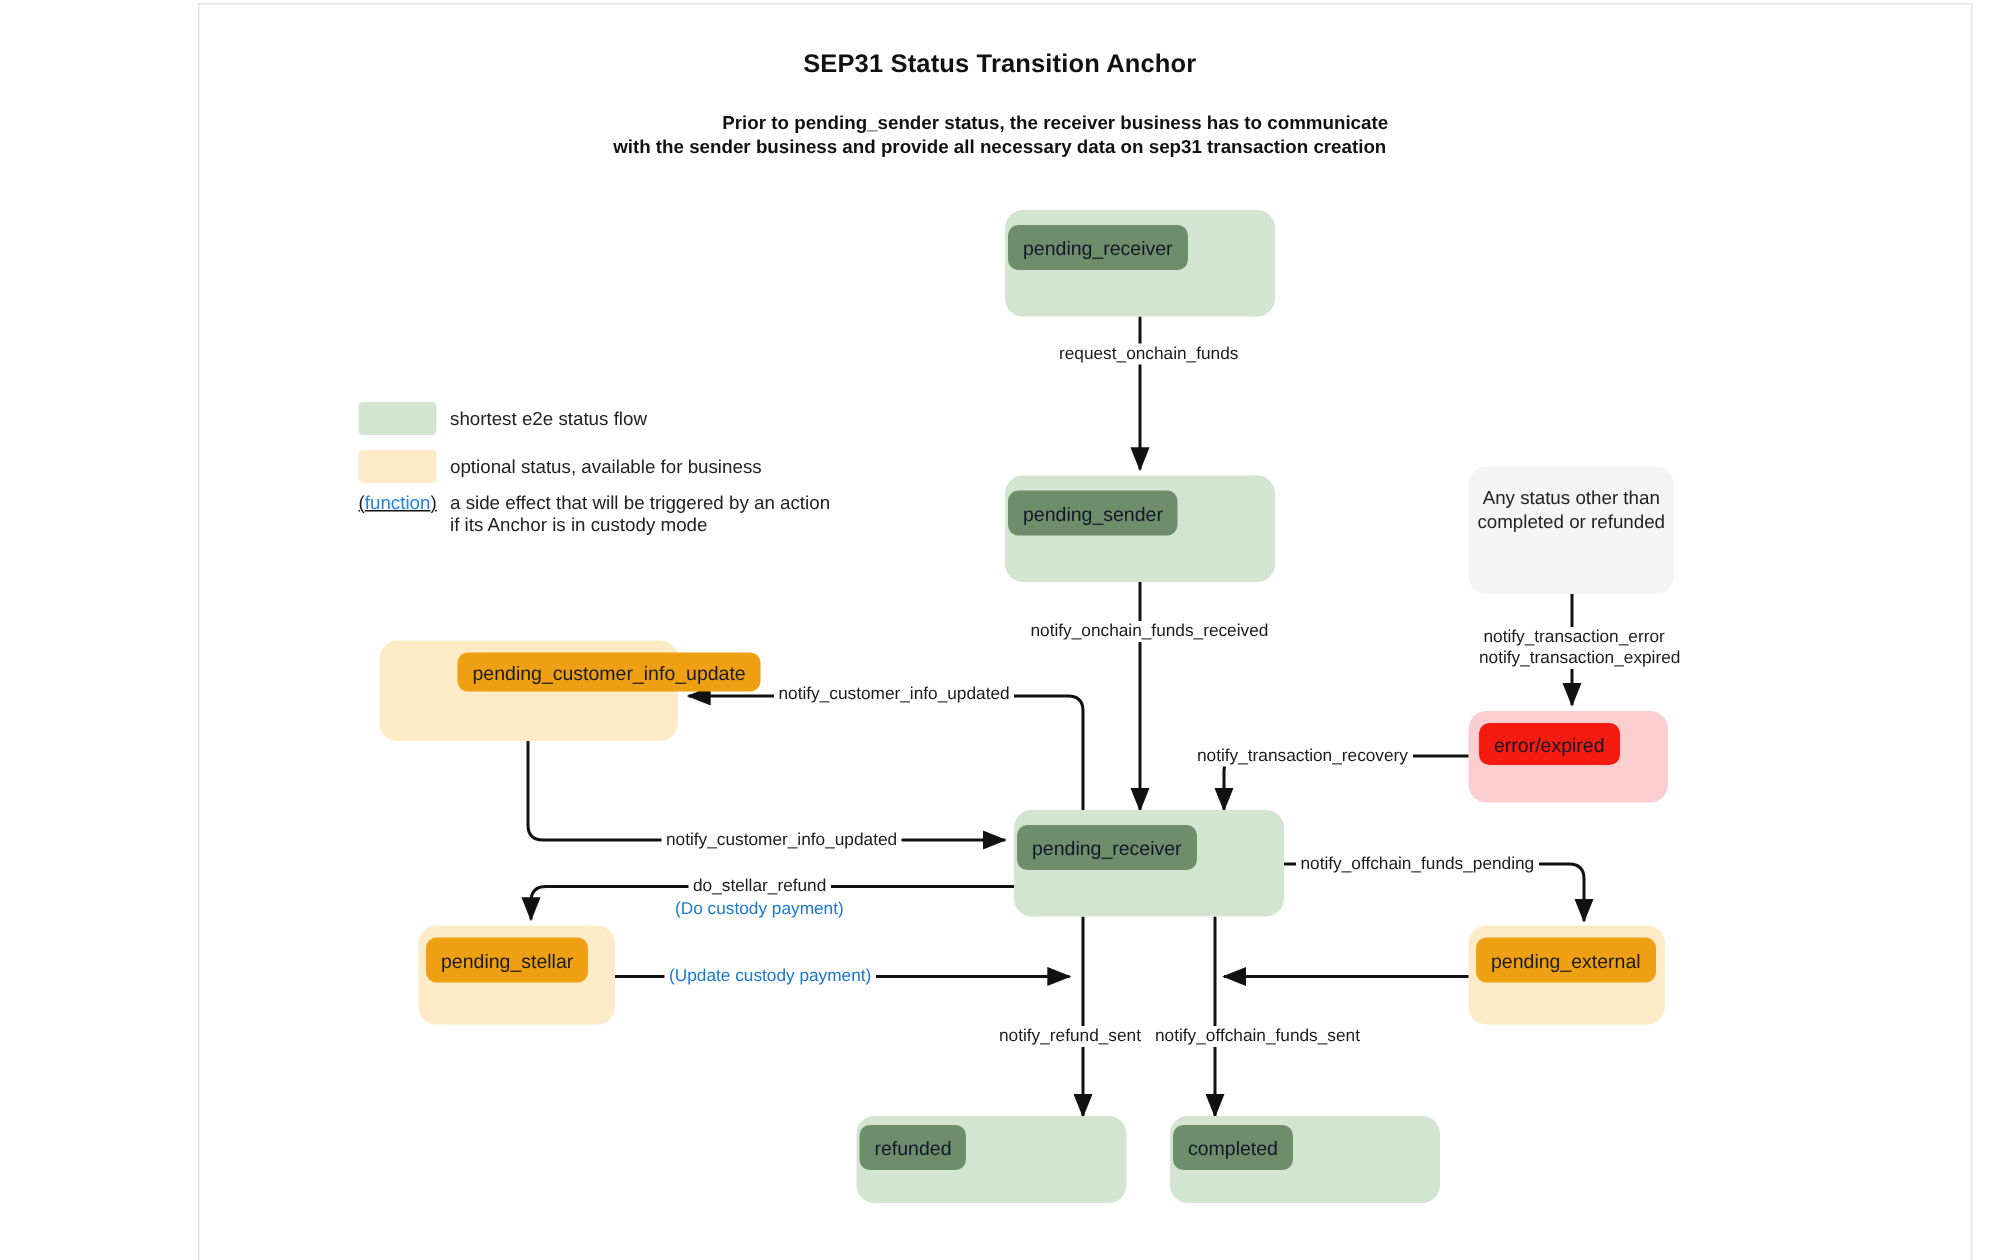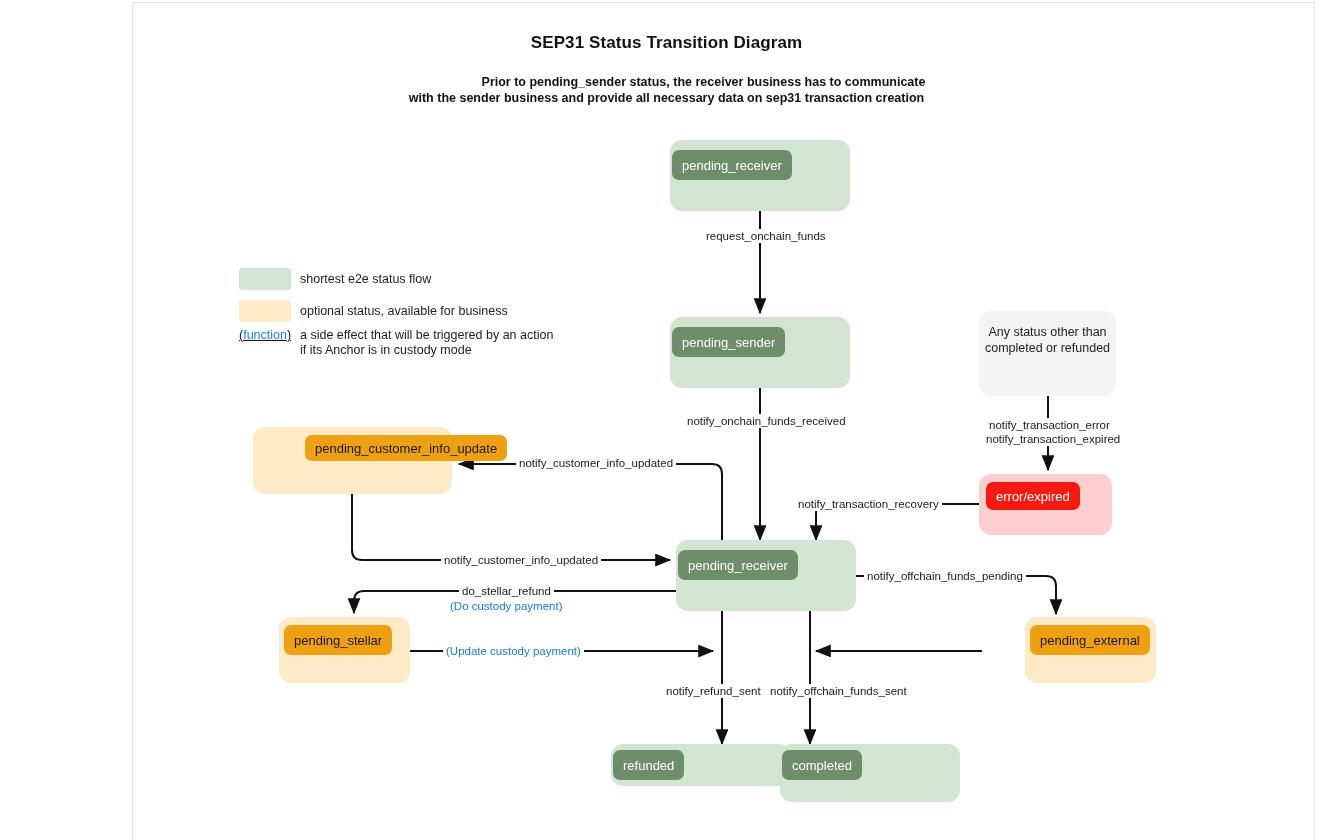--- a/index.html
+++ b/index.html
@@ -17,21 +17,21 @@
   #sub2{left:0;top:91px;width:1333px;font-size:12.5px;}
 
   
   .node{position:absolute;border-radius:12px;box-sizing:border-box;}
   .node.green{background:#d2e5d1;}
   .node.orange{background:#fdeac6;}
   .node.red{background:#fbcfcf;}
   .node.gray{background:#f4f4f4;}
   .chip{position:absolute;border-radius:7px;display:flex;align-items:center;
         padding:0 10px;box-sizing:border-box;white-space:nowrap;
-        font-size:13px;color:#ffffff;}
+        font-size:13px;color:#0f172a;}
   .chip.green{background:#6e8d6b;}
   .chip.orange{background:#efa012;color:#1a1a1a;}
   .chip.red{background:#f61a11;}
   .plaintext{position:absolute;left:0;right:0;top:14px;text-align:center;
              font-size:12.5px;color:#222;line-height:16px;}
 
   
   #legend{position:absolute;left:239px;top:268px;width:330px;}
   .lg-row{position:absolute;}
   .lg-sw{position:absolute;width:52px;height:22px;border-radius:3px;}
@@ -46,21 +46,21 @@
   .elabel{position:absolute;font-size:11.5px;color:#1a1a1a;white-space:nowrap;
           background:#fff;padding:0 3px;line-height:14px;}
   .elabel.blue{color:#1878d4;}
 </style>
 </head>
 <body>
 
 <div id="page">
   <div id="canvas"></div>
 
-  <div class="ttl" id="title">SEP31 Status Transition Diagram</div>
+  <div class="ttl" id="title">SEP31 Status Transition Anchor</div>
   <div class="ttl" id="sub1">Prior to pending_sender status, the receiver business has to communicate</div>
   <div class="ttl" id="sub2">with the sender business and provide all necessary data on sep31 transaction creation</div>
 
   <svg id="svg" viewBox="0 0 1333 840">
     <defs>
       <marker id="ah" markerWidth="9" markerHeight="9" refX="7.4" refY="3.2" orient="auto" markerUnits="strokeWidth">
         <path d="M0,0 L8,3.2 L0,6.4 z" fill="#111"></path>
       </marker>
     </defs>
     <g stroke="#111" stroke-width="2" fill="none" stroke-linecap="butt">
@@ -113,25 +113,25 @@
   </div>
 
   <div class="node green" style="left:676px;top:540px;width:180px;height:71px;">
     <div class="chip green" style="left:2px;top:10px;height:30px;">pending_receiver</div>
   </div>
 
   <div class="node orange" style="left:279px;top:617px;width:131px;height:66px;">
     <div class="chip orange" style="left:5px;top:8px;height:30px;">pending_stellar</div>
   </div>
 
-  <div class="node orange" style="left:979px;top:617px;width:131px;height:66px;margin-left:46px;">
+  <div class="node orange" style="left:979px;top:617px;width:131px;height:66px;">
     <div class="chip orange" style="left:5px;top:8px;height:30px;">pending_external</div>
   </div>
 
-  <div class="node green" style="left:571px;top:744px;width:180px;height:42px;margin-left:40px;">
+  <div class="node green" style="left:571px;top:744px;width:180px;height:58px;">
     <div class="chip green" style="left:2px;top:6px;height:30px;">refunded</div>
   </div>
 
   <div class="node green" style="left:780px;top:744px;width:180px;height:58px;">
     <div class="chip green" style="left:2px;top:6px;height:30px;">completed</div>
   </div>
 
   <div class="elabel" style="left:703px;top:229px;">request_onchain_funds</div>
 
   <div class="elabel" style="left:684px;top:414px;">notify_onchain_funds_received</div>

